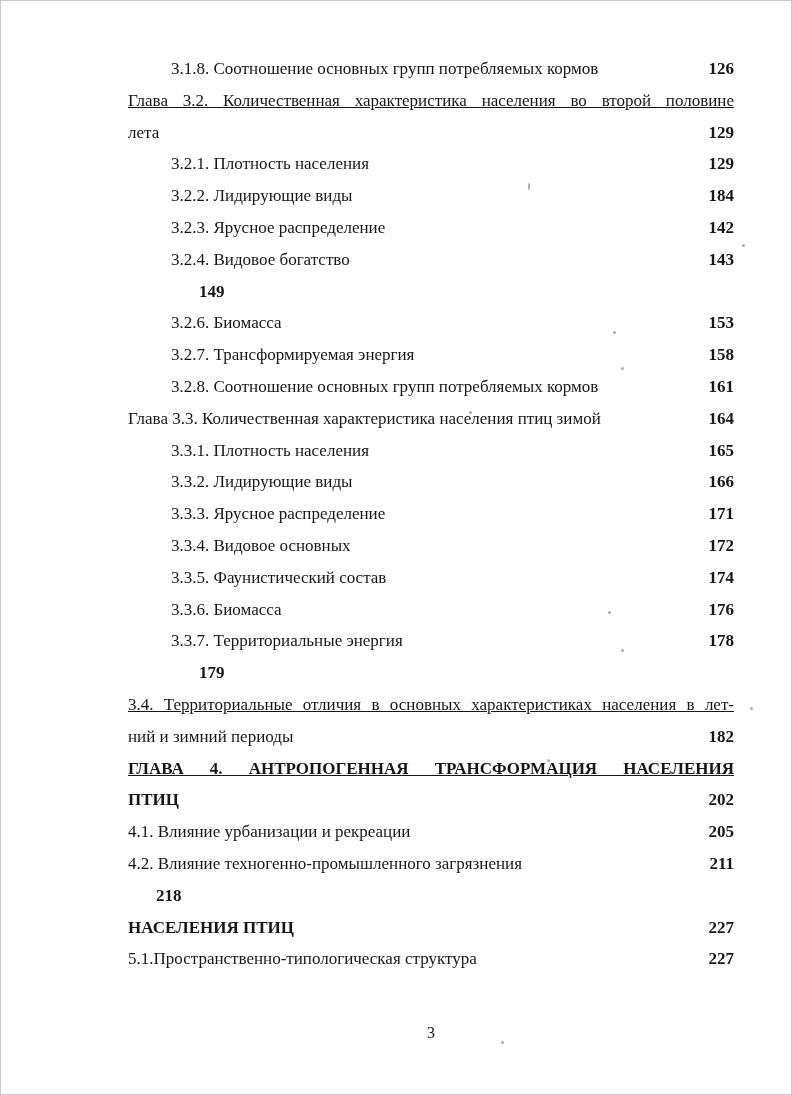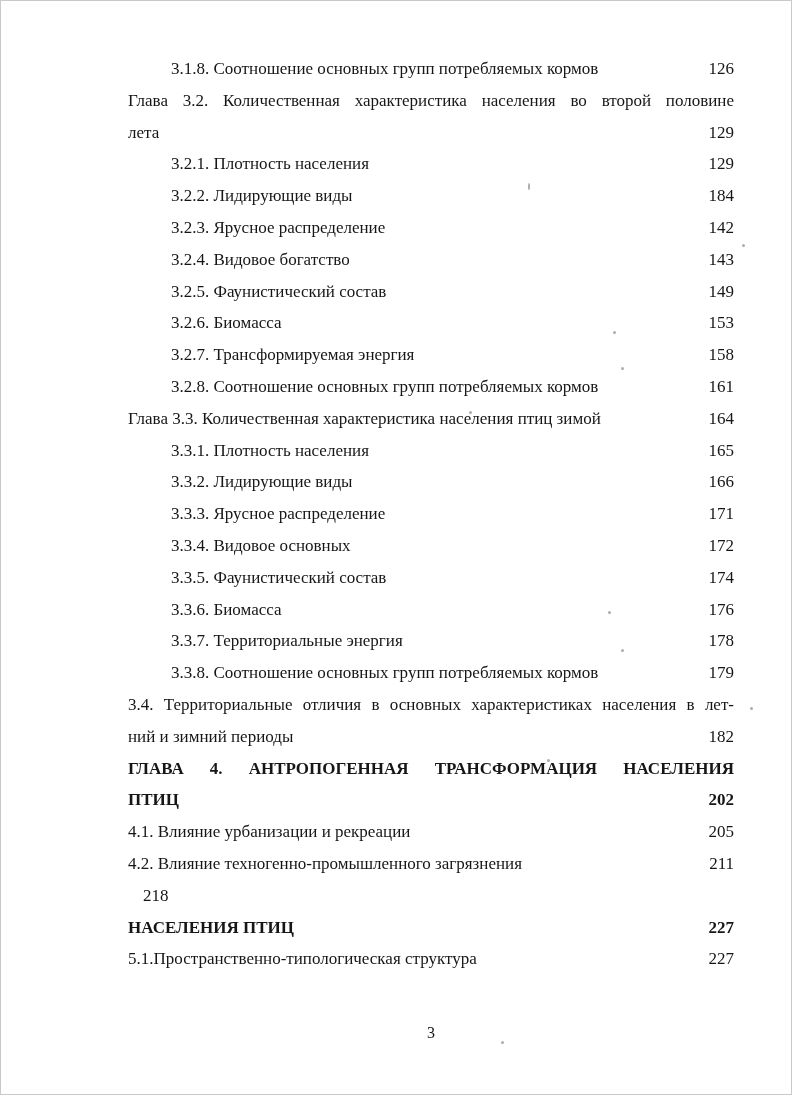--- a/index.html
+++ b/index.html
@@ -29,32 +29,34 @@
     align-items: baseline;
     height: 31.8px;
     line-height: 31.8px;
     font-size: 17px;
     white-space: nowrap;
   }
   .line .t {
     overflow: hidden;
   }
   .line .p {
-    margin-left: 15px;
+    margin-left: 28px;
     text-align: right;
+    font-weight: bold;
   }
   .line.indent {
     padding-left: 43px;
   }
   .line.bold {
     font-weight: bold;
   }
   
   .line.full {
     display: block;
+    text-decoration: underline;
   }
   .line.full .t {
     display: block;
     width: 100%;
     text-align: justify;
     text-align-last: justify;
     white-space: normal;
     overflow: hidden;
     height: 31.8px;
   }
@@ -100,21 +102,20 @@
       </div>
       <div class="line indent">
         <span class="t">3.2.3. Ярусное распределение</span>
         <span class="p">142</span>
       </div>
       <div class="line indent">
         <span class="t">3.2.4. Видовое богатство</span>
         <span class="p">143</span>
       </div>
       <div class="line indent">
-        <span class="t">3.2.5. Фаунистический состав</span>
         <span class="p">149</span>
       </div>
       <div class="line indent">
         <span class="t">3.2.6. Биомасса</span>
         <span class="p">153</span>
       </div>
       <div class="line indent">
         <span class="t">3.2.7. Трансформируемая энергия</span>
         <span class="p">158</span>
       </div>
@@ -148,21 +149,20 @@
       </div>
       <div class="line indent">
         <span class="t">3.3.6. Биомасса</span>
         <span class="p">176</span>
       </div>
       <div class="line indent">
         <span class="t">3.3.7. Территориальные энергия</span>
         <span class="p">178</span>
       </div>
       <div class="line indent">
-        <span class="t">3.3.8. Соотношение основных групп потребляемых кормов</span>
         <span class="p">179</span>
       </div>
       <div class="line full">
         <span class="t">3.4. Территориальные отличия в основных характеристиках населения в лет-</span>
       </div>
       <div class="line">
         <span class="t">ний и зимний периоды</span>
         <span class="p">182</span>
       </div>
       <div class="line bold full">

